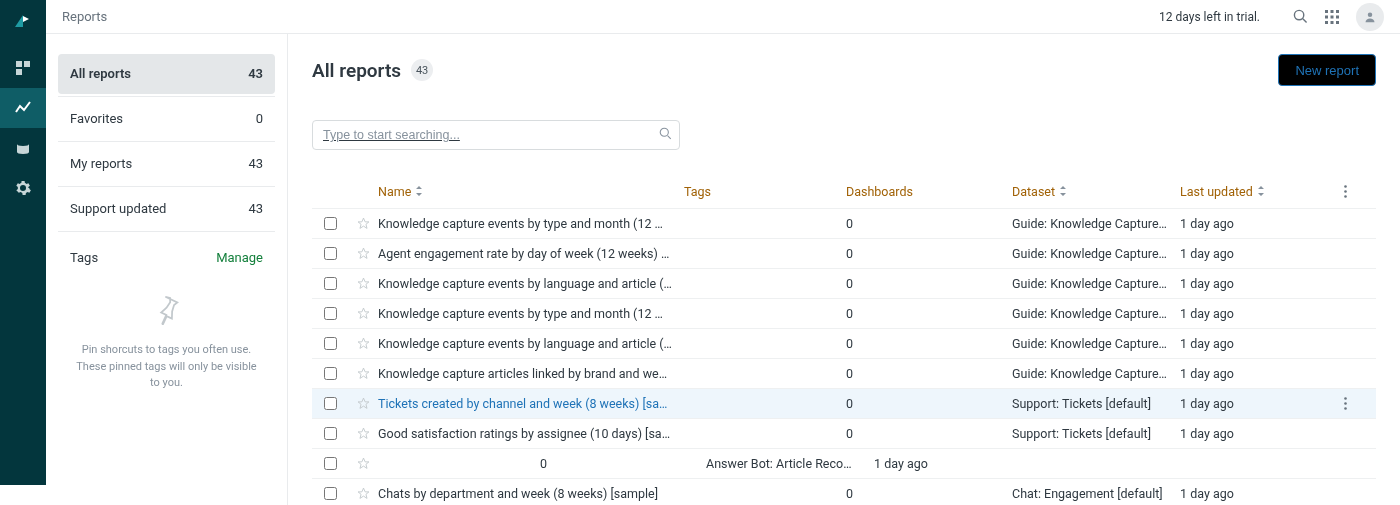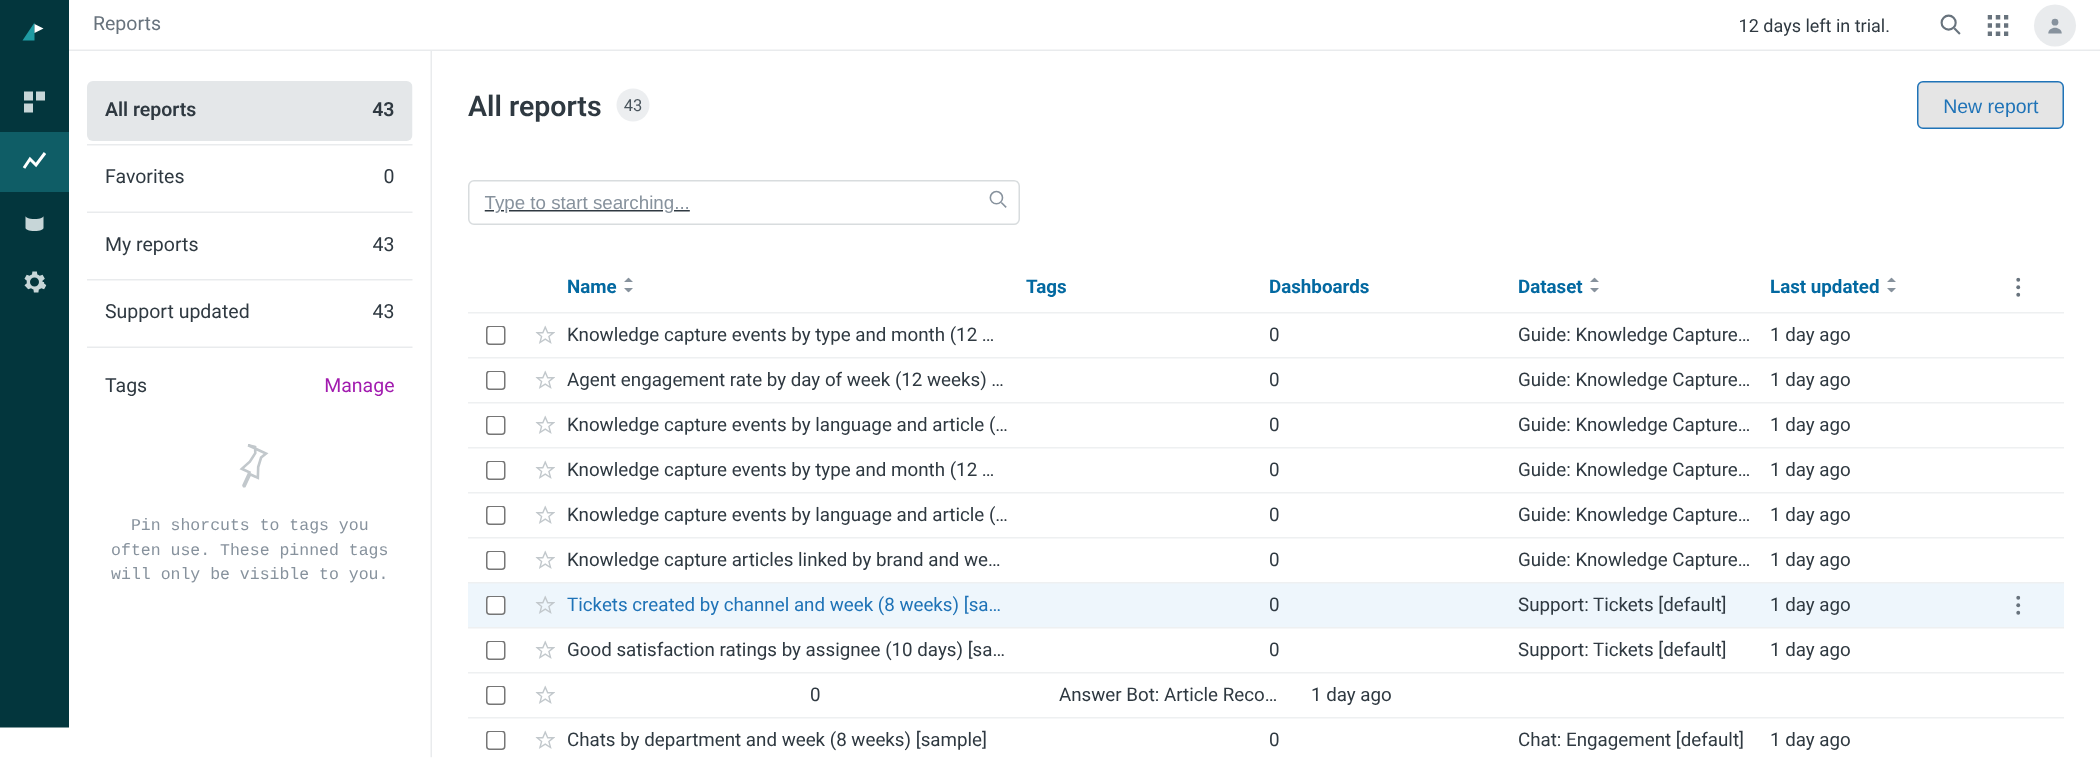--- a/index.html
+++ b/index.html
@@ -31,40 +31,40 @@
   .sidebar { width: 242px; border-right: 1px solid #e9ebed; padding: 20px 12px; flex-shrink: 0; }
   .sb-list { list-style: none; }
   .sb-item { display: flex; align-items: center; justify-content: space-between; height: 40px; padding: 0 12px; border-radius: 4px; cursor: pointer; color: #2f3941; border-bottom: 1px solid transparent; }
   .sb-sep { height: 1px; background: #e9ebed; margin: 2px 0; }
   .sb-item.active { background: #e4e7e9; font-weight: 600; }
   .sb-item.active .sb-count { font-weight: 600; }
   .sb-count { color: #2f3941; }
 
   .tags-head { display: flex; align-items: center; justify-content: space-between; padding: 0 12px; margin-top: 18px; margin-bottom: 28px; }
   .tags-head .label { color: #2f3941; }
-  .tags-head .manage { color: #a21caf; cursor: pointer; text-align: right; }
-  .tags-empty { text-align: center; color: #87929d; font-size: 11px; line-height: 1.5; padding: 0 14px; font-family: Liberation Mono, monospace; }
+  .tags-head .manage { color: #15803d; cursor: pointer; text-align: right; }
+  .tags-empty { text-align: center; color: #87929d; font-size: 11px; line-height: 1.5; padding: 0 14px; }
   .pin-area { display:flex; justify-content:center; margin-bottom:14px; }
   .pin-icon { color: #c2c8cc; }
 
   .main { flex: 1; padding: 20px 24px 0 24px; display: flex; flex-direction: column; min-width: 0; }
   .main-head { display: flex; align-items: center; }
   .main-title { font-size: 19px; font-weight: 600; color: #2f3941; margin-right: 10px; }
   .count-badge { background: #eceef0; color: #49545c; font-size: 11px; border-radius: 50%; width: 22px; height: 22px; display: inline-flex; align-items: center; justify-content: center; }
   .main-head-spacer { flex: 1; }
-  .new-btn { border: 1px solid #1f73b7; color: #1f73b7; background: #e5e5e5; border-radius: 4px; height: 32px; padding: 0 16px; font-size: 13px; cursor: pointer; }
+  .new-btn { border: 1px solid #1f73b7; color: #1f73b7; background: #000000; border-radius: 4px; height: 32px; padding: 0 16px; font-size: 13px; cursor: pointer; }
 
   .search-row { margin-top: 34px; }
   .search-box { position: relative; width: 368px; }
   .search-box input { width: 100%; height: 30px; border: 1px solid #d8dcde; border-radius: 4px; padding: 0 32px 0 10px; font-size: 12.5px; color: #2f3941; text-decoration: underline; }
   .search-box input::placeholder { color: #87929d; }
   .search-box .sicon { position: absolute; right: 8px; top: 50%; transform: translateY(-50%); color: #87929d; }
 
   .table { margin-top: 26px; flex: 1; min-height: 0; display: flex; flex-direction: column; }
-  .thead { display: flex; align-items: center; height: 32px; font-size: 12.5px; font-weight: 700; color: #0369a1; }
+  .thead { display: flex; align-items: center; height: 32px; font-size: 12.5px; font-weight: 400; color: #a16207; }
   .tbody { overflow-y: auto; }
   .trow { display: flex; align-items: center; height: 30px; border-top: 1px solid #eef0f1; font-size: 12.5px; color: #2f3941; }
   .trow.hover { background: #eef6fc; }
   .trow.hover .cname { color: #1f73b7; }
 
   .ccb { width: 36px; display: flex; justify-content: center; }
   .ccb input { cursor: pointer; }
   .cfav { width: 30px; display: flex; justify-content: center; color: #c2c8cc; cursor: pointer; }
   .cname { width: 306px; padding-right: 12px; white-space: nowrap; overflow: hidden; text-overflow: ellipsis; }
   .ctags { width: 162px; }

